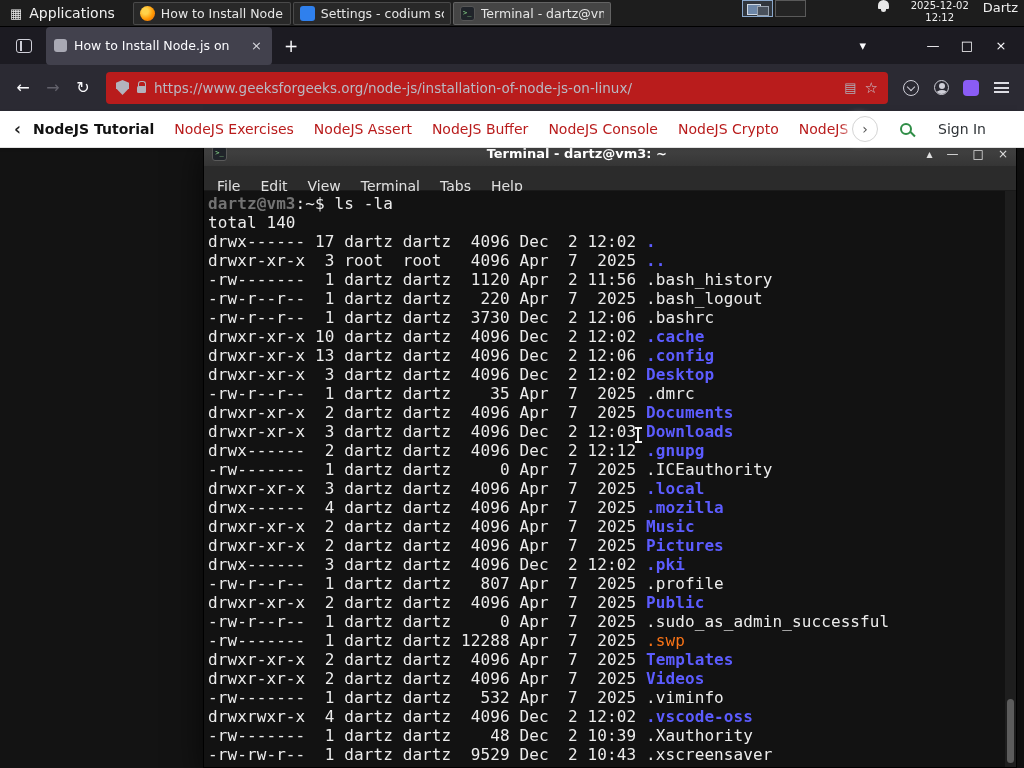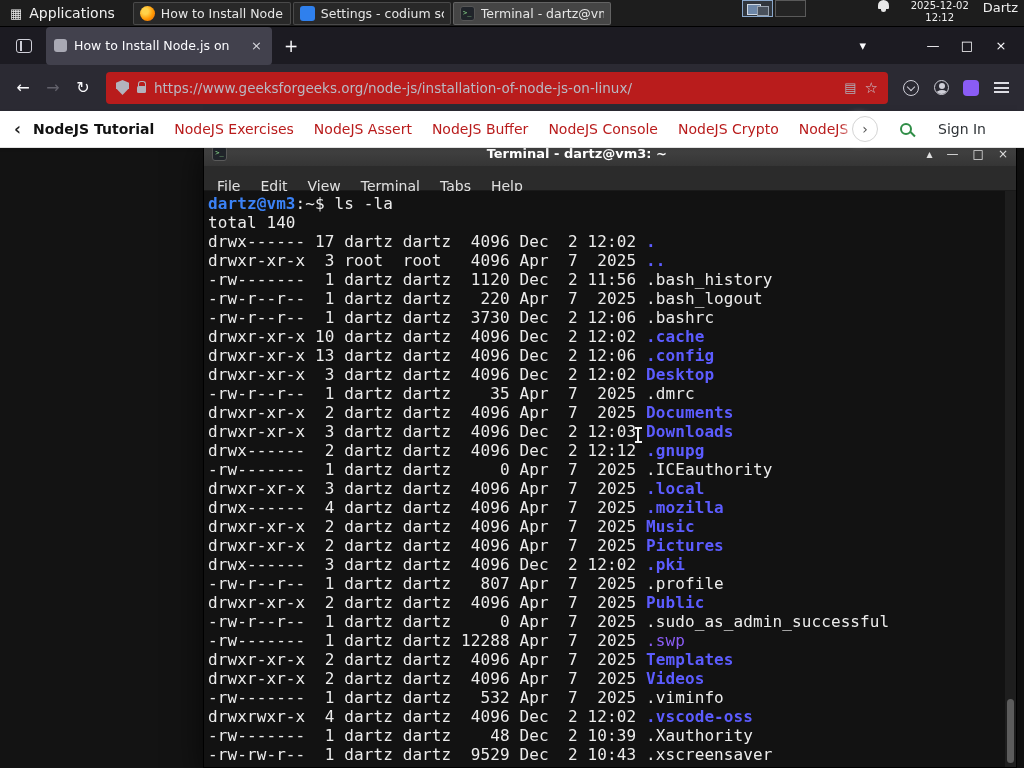--- a/index.html
+++ b/index.html
@@ -87,23 +87,23 @@
   .t-icon { width:15px; height:15px; border-radius:3px; background:#20242a; border:1px solid #5a5a5a; color:#8fe28f;
             font-size:7px; line-height:13px; text-align:center; font-family:"DejaVu Sans Mono",monospace; flex:none; }
   .t-title { flex:1; text-align:center; color:#fff; font-size:13px; font-weight:bold; }
   .t-btns { display:flex; gap:14px; color:#e0e0e0; font-size:12px; flex:none; }
   .t-menubar { height:25px; background:#2b2b2b; display:flex; align-items:center; color:#e0e0e0; font-size:14px; padding-left:3px; flex:none; border-bottom:1px solid #1a1a1a; }
   .t-menu-item { padding:0 10px;margin-top:15px; }
   .t-output { flex:1; background:#121212; padding:3px 0 0 4px; overflow:hidden; position:relative;
               font-family:"DejaVu Sans Mono",monospace; font-size:16px; line-height:19px; letter-spacing:0.1px; }
   .t-line { white-space:pre; }
   .c-fg { color:#ececec; }
-  .c-green { color:#3b82f6; font-weight:bold; }
+  .c-green { color:#737373; font-weight:bold; }
   .c-dir { color:#5c5cff; font-weight:bold; }
-  .c-dim { color:#8b5cf6; }
+  .c-dim { color:#f97316; }
   .t-scroll { position:absolute; right:0; top:0; bottom:0; width:11px; background:#1e1e1e; }
   .t-thumb { position:absolute; left:2px; right:2px; bottom:4px; height:64px; background:#5c5c5c; border-radius:4px; }
 
   
   .ibeam { position:absolute; left:637px; top:428px; width:2px; height:14px; background:#f2f2f2; box-shadow:0 0 1px #000; }
   .ibeam::before, .ibeam::after { content:""; position:absolute; left:-2.5px; width:7px; height:2px; background:#f2f2f2; }
   .ibeam::before { top:-1px; } .ibeam::after { bottom:-1px; }
 </style>
 </head>
 <body>
@@ -221,21 +221,21 @@
     <span class="t-menu-item">Help</span>
   </div>
   <div class="t-output">
     <div class="t-scroll">
       <div class="t-thumb"></div>
     </div>
   <div class="t-line"><span class="c-green">dartz@vm3</span><span class="c-fg">:~$ </span><span class="c-fg">ls -la</span></div>
       <div class="t-line"><span class="c-fg">total 140</span></div>
       <div class="t-line"><span class="c-fg">drwx------ 17 dartz dartz  4096 Dec  2 12:02 </span><span class="c-dir">.</span></div>
       <div class="t-line"><span class="c-fg">drwxr-xr-x  3 root  root   4096 Apr  7  2025 </span><span class="c-dir">..</span></div>
-      <div class="t-line"><span class="c-fg">-rw-------  1 dartz dartz  1120 Dec  2 11:56 </span><span class="c-fg">.bash_history</span></div>
+      <div class="t-line"><span class="c-fg">-rw-------  1 dartz dartz  1120 Apr  2 11:56 </span><span class="c-fg">.bash_history</span></div>
       <div class="t-line"><span class="c-fg">-rw-r--r--  1 dartz dartz   220 Apr  7  2025 </span><span class="c-fg">.bash_logout</span></div>
       <div class="t-line"><span class="c-fg">-rw-r--r--  1 dartz dartz  3730 Dec  2 12:06 </span><span class="c-fg">.bashrc</span></div>
       <div class="t-line"><span class="c-fg">drwxr-xr-x 10 dartz dartz  4096 Dec  2 12:02 </span><span class="c-dir">.cache</span></div>
       <div class="t-line"><span class="c-fg">drwxr-xr-x 13 dartz dartz  4096 Dec  2 12:06 </span><span class="c-dir">.config</span></div>
       <div class="t-line"><span class="c-fg">drwxr-xr-x  3 dartz dartz  4096 Dec  2 12:02 </span><span class="c-dir">Desktop</span></div>
       <div class="t-line"><span class="c-fg">-rw-r--r--  1 dartz dartz    35 Apr  7  2025 </span><span class="c-fg">.dmrc</span></div>
       <div class="t-line"><span class="c-fg">drwxr-xr-x  2 dartz dartz  4096 Apr  7  2025 </span><span class="c-dir">Documents</span></div>
       <div class="t-line"><span class="c-fg">drwxr-xr-x  3 dartz dartz  4096 Dec  2 12:03 </span><span class="c-dir">Downloads</span></div>
       <div class="t-line"><span class="c-fg">drwx------  2 dartz dartz  4096 Dec  2 12:12 </span><span class="c-dir">.gnupg</span></div>
       <div class="t-line"><span class="c-fg">-rw-------  1 dartz dartz     0 Apr  7  2025 </span><span class="c-fg">.ICEauthority</span></div>

